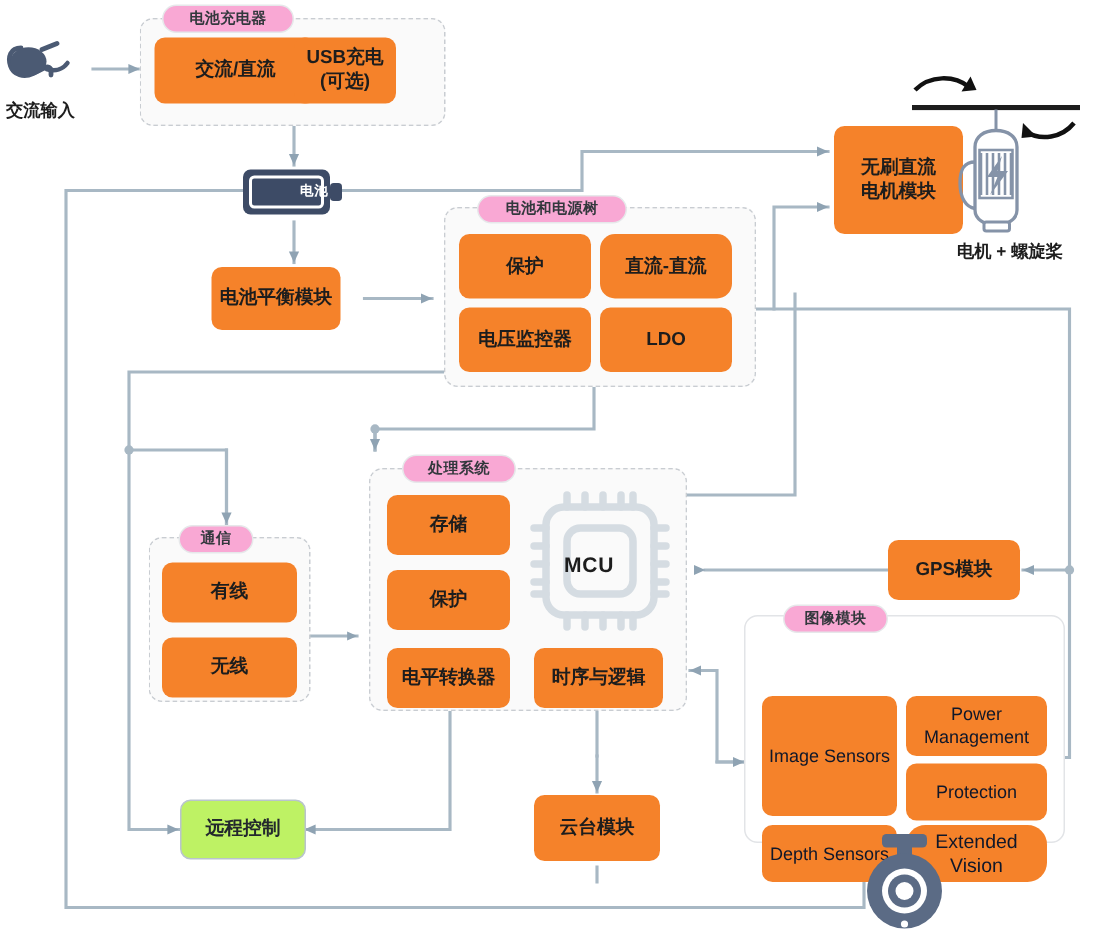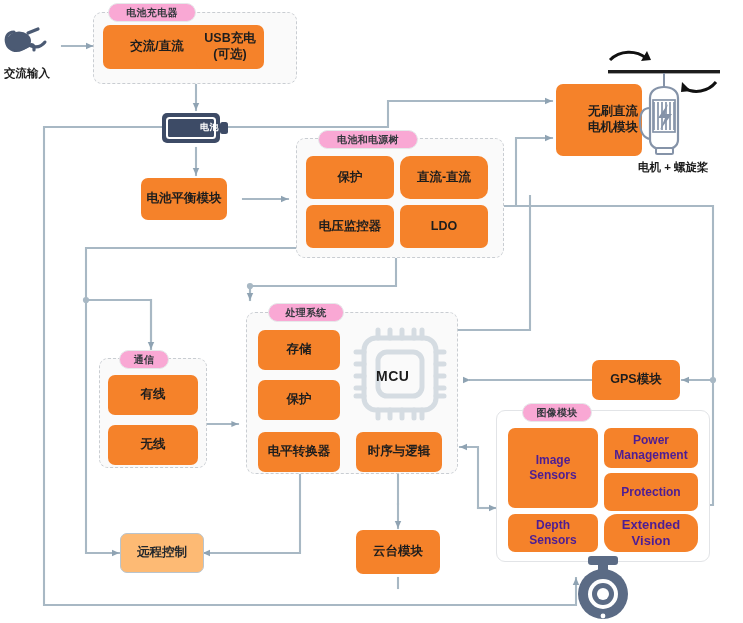--- a/index.html
+++ b/index.html
@@ -8,22 +8,22 @@
   #canvas{position:relative;width:743px;height:623px;background:#ffffff;overflow:hidden;}
   svg.wires{position:absolute;left:0;top:0;width:743px;height:623px;pointer-events:none;}
   .grp{position:absolute;box-sizing:border-box;border:1.5px dashed #c9cdd2;border-radius:9px;background:#fafafa;}
   .grp.solid{border:1.5px solid #e2e4e7;background:#ffffff;}
   .grp-label{position:absolute;box-sizing:border-box;background:#f9a8d4;border:1px solid #e6e8ea;
     border-radius:11px;height:19px;line-height:17px;text-align:center;color:#33383d;
     font-size:10px;font-weight:bold;letter-spacing:.3px;white-space:nowrap;padding:0 9px;z-index:5;}
   .blk{position:absolute;box-sizing:border-box;background:#F5822A;border-radius:7px;
     display:flex;align-items:center;justify-content:center;text-align:center;
     color:#1d1d1d;font-size:12.5px;font-weight:bold;line-height:1.25;padding:2px 4px;z-index:3;}
-  .blk.en{font-weight:bold;color:#4c1d95;font-size:12px;}
-  .blk.white{background:#fdba74;border:1.5px solid #b9c4cd;color:#23282d;}
+  .blk.en{font-weight:normal;color:#0f172a;font-size:12px;margin-top:36px;}
+  .blk.white{background:#bef264;border:1.5px solid #b9c4cd;color:#23282d;}
   .cap{position:absolute;color:#1d1d1d;font-size:11.5px;font-weight:bold;white-space:nowrap;z-index:4;}
   .icon{position:absolute;z-index:4;}
   .battery{position:absolute;z-index:6;}
   .batt-txt{position:absolute;color:#ffffff;font-size:9px;font-weight:bold;z-index:7;
     white-space:nowrap;letter-spacing:.5px;padding-left:17px;}
 </style>
 </head>
 <body>
 
 <div id="canvas">
@@ -116,21 +116,21 @@
 
   <div class="blk" style="left:141px;top:178px;width:86px;height:42px;">电池平衡模块</div>
 
   <div class="grp" style="left:296px;top:138px;width:208px;height:120px;"></div>
   <div class="grp-label" style="left:318px;top:130px;width:100px;">电池和电源树</div>
   <div class="blk" style="left:306px;top:156px;width:88px;height:43px;">保护</div>
   <div class="blk" style="left:400px;top:156px;width:88px;height:43px;border-radius:10px;">直流-直流</div>
   <div class="blk" style="left:306px;top:205px;width:88px;height:43px;text-align:right;">电压监控器</div>
   <div class="blk" style="left:400px;top:205px;width:88px;height:43px;">LDO</div>
 
-  <div class="blk" style="left:556px;top:84px;width:86px;height:72px;flex-direction:column;align-items:flex-end;">
+  <div class="blk" style="left:556px;top:84px;width:86px;height:72px;flex-direction:column;">
     <span>无刷直流</span>
     <span>电机模块</span>
   </div>
 
   <svg class="icon" style="left:598px;top:42px;" width="130" height="120" viewBox="0 0 130 120">
 
     <rect x="10" y="28" width="112" height="3.4" fill="#1d1d1d"></rect>
 
     <path d="M12,18 C22,8 38,8 48,16" fill="none" stroke="#111111" stroke-width="3"></path>
     <path d="M49,9 L53,18 L43,19 z" fill="#111111"></path>

